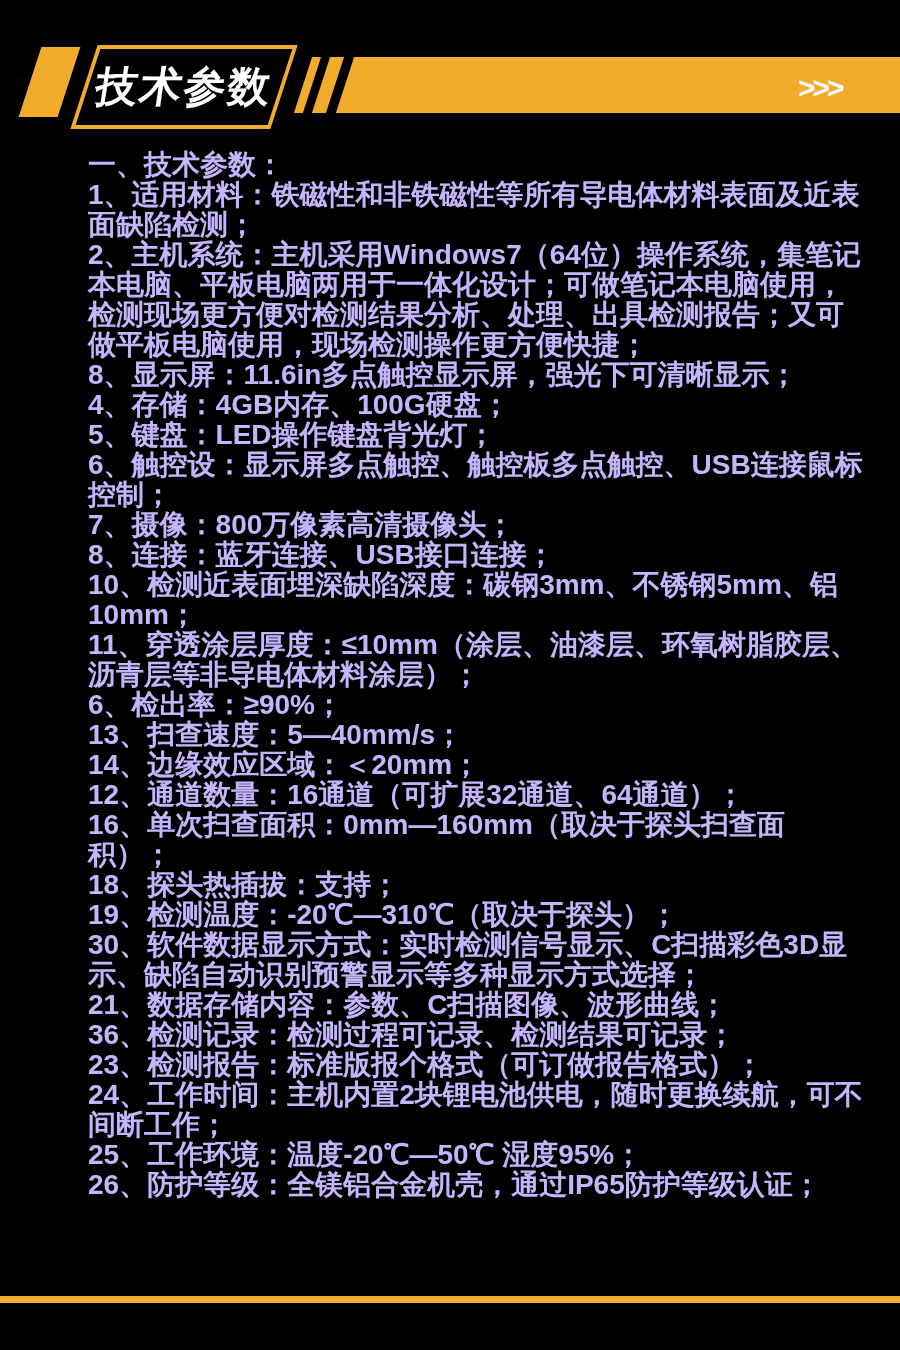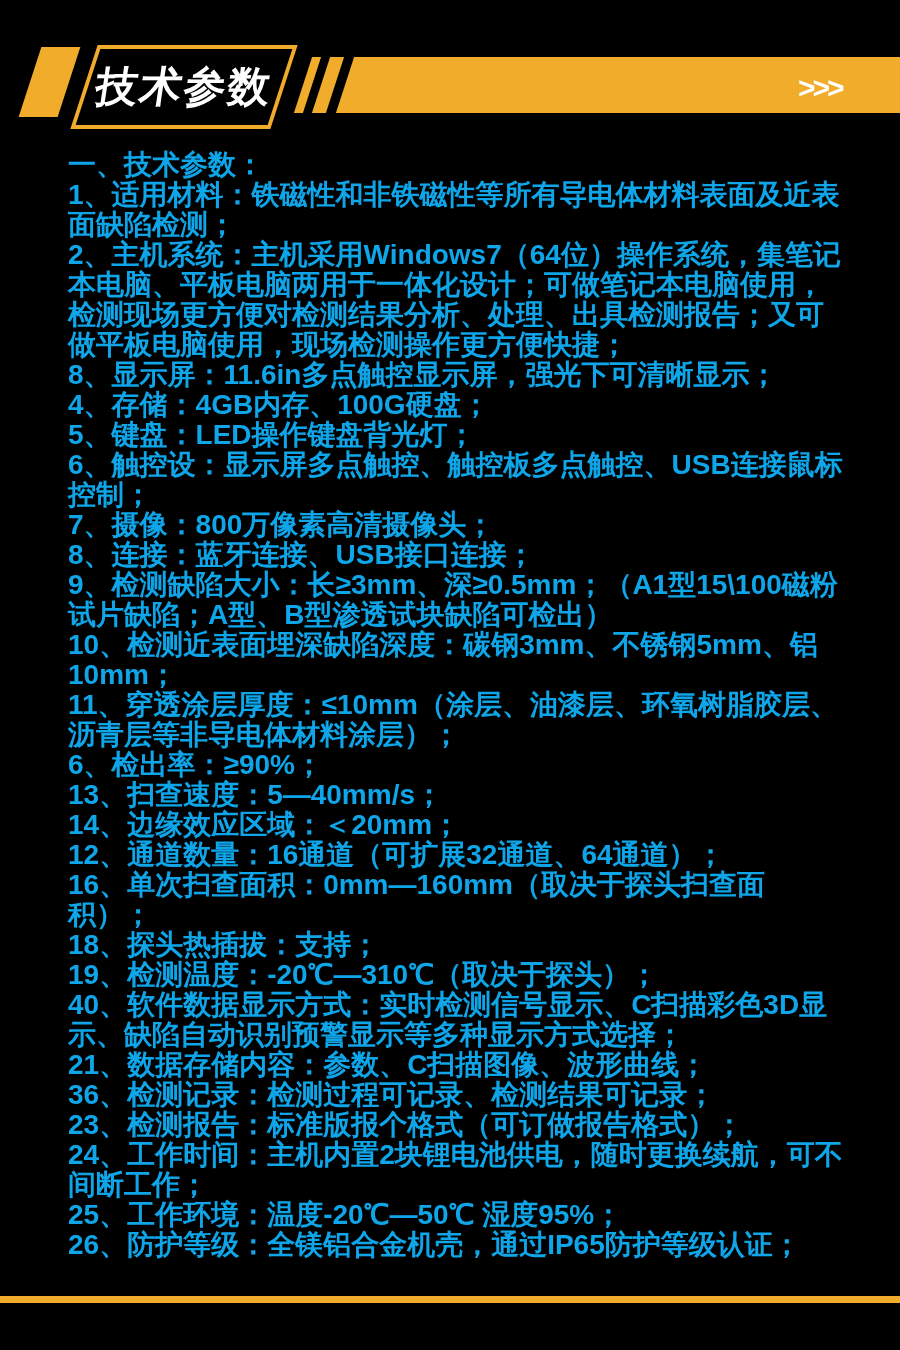--- a/index.html
+++ b/index.html
@@ -61,23 +61,23 @@
   .arrows {
     position: absolute; left: 798px; top: 73px;
     color: #FFFFFF;
     font-size: 30px; line-height: 30px;
     font-weight: bold;
     letter-spacing: -3px;
   }
 
   
   .specs {
-    position: absolute; left: 68px; top: 150px;
+    position: absolute; left: 88px; top: 150px;
     width: 780px;
-    color: #0ea5e9;
+    color: #c4b5fd;
   }
   .specs p {
     margin: 0; padding: 0;
     font-size: 28px;
     line-height: 30px;
     font-weight: bold;
     text-align: left;
   }
 
   
@@ -115,42 +115,41 @@
       <p>4、存储：4GB内存、100G硬盘；</p>
 
       <p>5、键盘：LED操作键盘背光灯；</p>
 
       <p>6、触控设：显示屏多点触控、触控板多点触控、USB连接鼠标控制；</p>
 
       <p>7、摄像：800万像素高清摄像头；</p>
 
       <p>8、连接：蓝牙连接、USB接口连接；</p>
 
-      <p>9、检测缺陷大小：长≥3mm、深≥0.5mm；（A1型15\100磁粉试片缺陷；A型、B型渗透试块缺陷可检出）</p>
 
       <p>10、检测近表面埋深缺陷深度：碳钢3mm、不锈钢5mm、铝10mm；</p>
 
       <p>11、穿透涂层厚度：≤10mm（涂层、油漆层、环氧树脂胶层、沥青层等非导电体材料涂层）；</p>
 
       <p>6、检出率：≥90%；</p>
 
       <p>13、扫查速度：5—40mm/s；</p>
 
       <p>14、边缘效应区域：＜20mm；</p>
 
       <p>12、通道数量：16通道（可扩展32通道、64通道）；</p>
 
       <p>16、单次扫查面积：0mm—160mm（取决于探头扫查面积）；</p>
 
 
       <p>18、探头热插拔：支持；</p>
 
       <p>19、检测温度：-20℃—310℃（取决于探头）；</p>
 
-      <p>40、软件数据显示方式：实时检测信号显示、C扫描彩色3D显示、缺陷自动识别预警显示等多种显示方式选择；</p>
+      <p>30、软件数据显示方式：实时检测信号显示、C扫描彩色3D显示、缺陷自动识别预警显示等多种显示方式选择；</p>
 
       <p>21、数据存储内容：参数、C扫描图像、波形曲线；</p>
 
       <p>36、检测记录：检测过程可记录、检测结果可记录；</p>
 
       <p>23、检测报告：标准版报个格式（可订做报告格式）；</p>
 
       <p>24、工作时间：主机内置2块锂电池供电，随时更换续航，可不间断工作；</p>
 
       <p>25、工作环境：温度-20℃—50℃ 湿度95%；</p>

